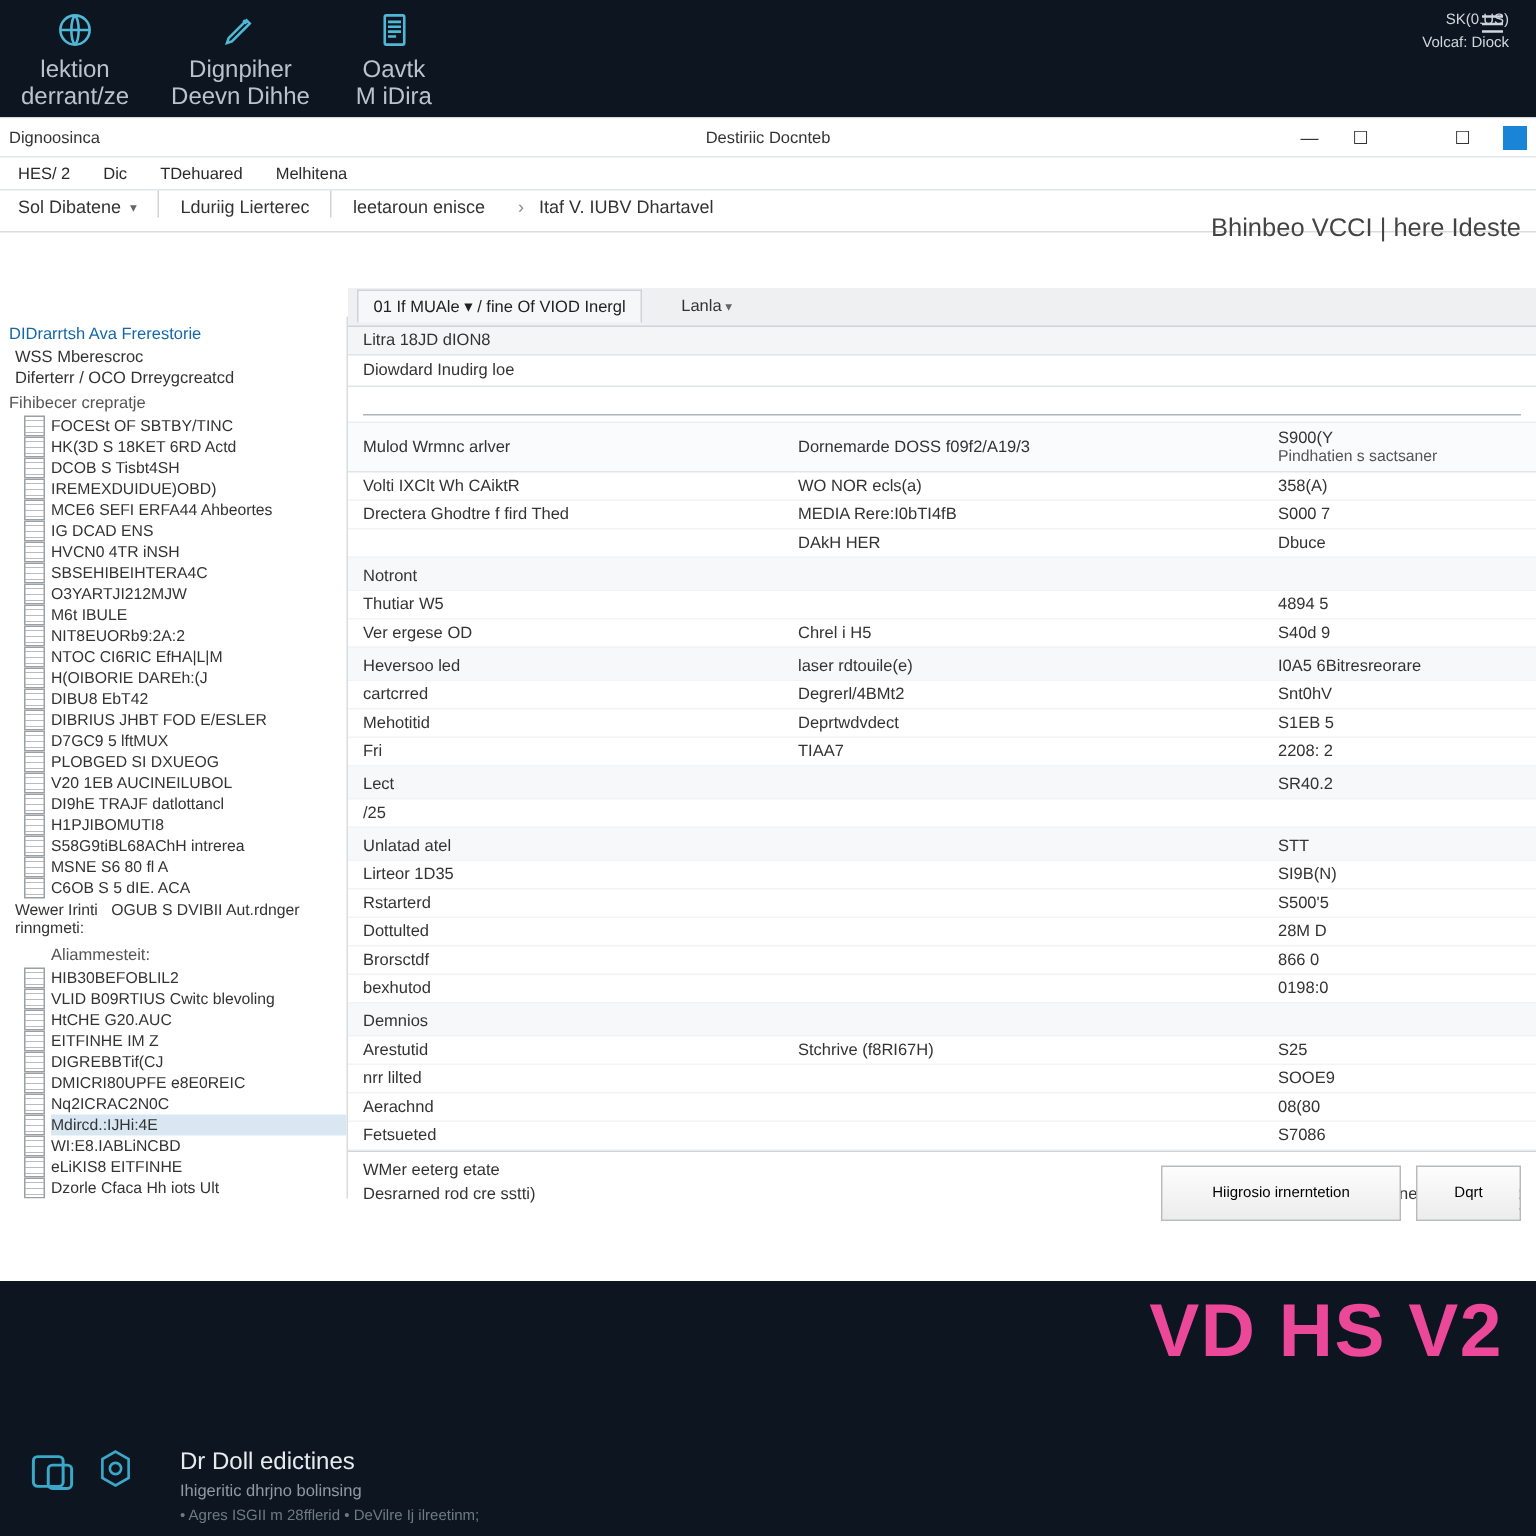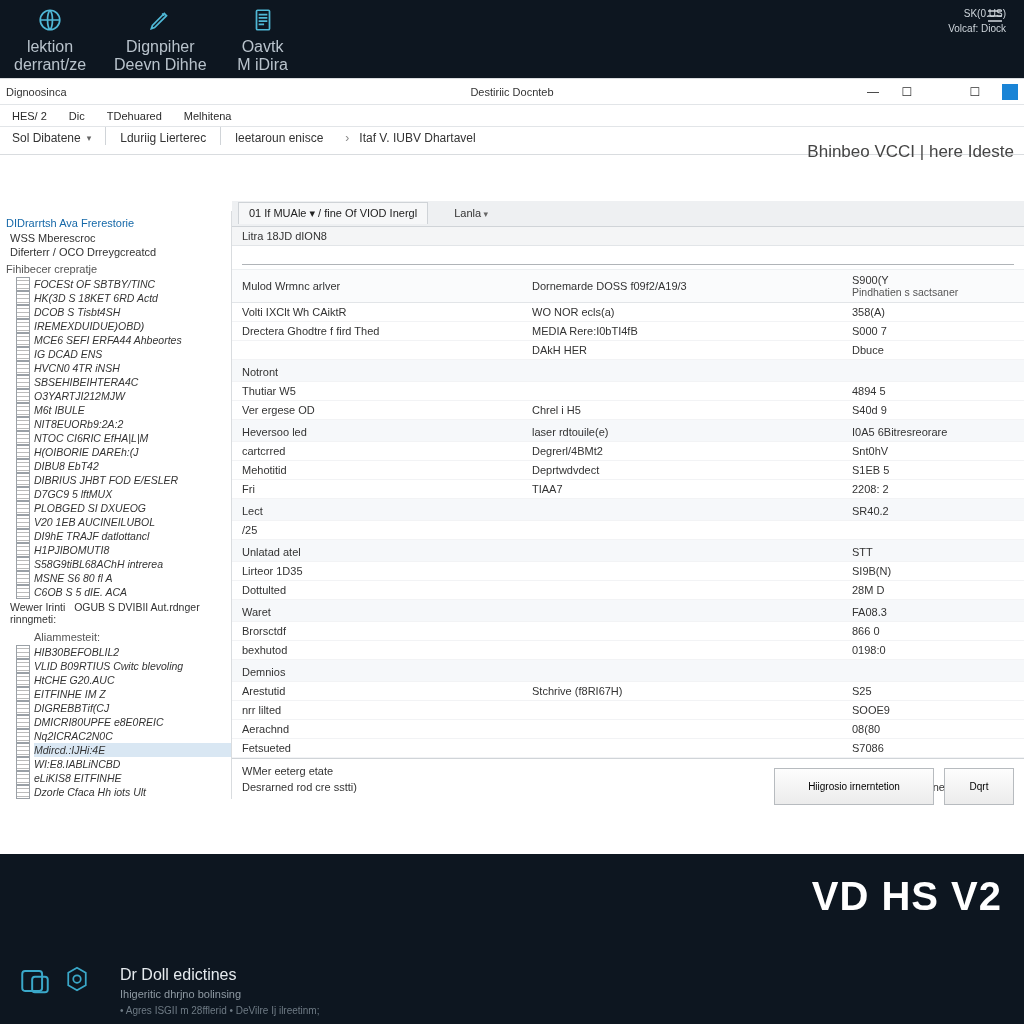--- a/index.html
+++ b/index.html
@@ -42,21 +42,21 @@
 
 .body { flex:1 1 auto; display:flex; min-height:0;align-items:center; }
 
 
 .tree { width:232px; border-right:1px solid #d9dcdf; overflow:hidden; padding:4px 0 0 6px; font-size:11px; color:#333; background:#fff; }
 .tree .ttitle { color:#1568a8; font-size:11px; padding:2px 0; cursor:pointer; }
 .tree .tnode { padding:1px 0 1px 4px; color:#333; cursor:pointer; white-space:nowrap; overflow:hidden; text-overflow:ellipsis; }
 .tree .tlabel { color:#555; padding:4px 0 2px 0; font-size:11px; }
 .tree ul { list-style:none; padding-left:12px; }
 .tree ul.leaf { padding-left:28px; }
-.tree .leaf li { position:relative; padding:1px 0; font-size:10.5px; color:#333; cursor:pointer; white-space:nowrap;font-style:italic; }
+.tree .leaf li { position:relative; padding:1px 0; font-size:10.5px; color:#333; cursor:pointer; white-space:nowrap; }
 .tree .leaf li::before { content:""; position:absolute; left:-18px; top:0; width:12px; height:12px; border:1px solid #9aa0a6; background:#fff; background-image:linear-gradient(#bbb 1px,transparent 1px),linear-gradient(#bbb 1px,transparent 1px),linear-gradient(#bbb 1px,transparent 1px); background-size:100% 4px; background-position:0 2px,0 6px,0 10px; }
 .tree .sel { background:#d9e7f3; }
 
 
 .main { flex:1 1 auto; display:flex; flex-direction:column; min-width:0; }
 .tabstrip { height:26px; display:flex; align-items:center; background:#eef0f2; border-bottom:1px solid #d0d4d8; padding:0 6px; gap:26px; font-size:11px; }
 .tabstrip .tab { padding:4px 10px; background:#f6f7f8; border:1px solid #cfd3d7; border-bottom:none; cursor:pointer; }
 .tabstrip .drop { color:#333; cursor:pointer; }
 .tabstrip .drop::after { content:" ▾"; font-size:9px; color:#666; }
 
@@ -77,21 +77,21 @@
 
 
 .mfoot { border-top:1px solid #d0d4d8; padding:6px 10px 4px 10px; font-size:11px; color:#333; display:flex; flex-direction:column; gap:4px; position:relative; }
 .mfoot .lrow { display:flex; justify-content:space-between; }
 .mfoot .btns { position:absolute; right:10px; bottom:4px; display:flex; gap:10px; }
 .btn { min-width:160px; padding:12px 12px; font-size:10px; background:linear-gradient(#fdfdfd,#ececec); border:1px solid #b7bbbf; cursor:pointer; text-align:center; }
 .btn.small { min-width:70px; }
 
 
 .brand { flex:1 1 auto; background:#0d1620; color:#dfe4e8; position:relative; }
-.brand .logo { position:absolute; right:22px; top:20px; font-size:40px; font-weight:600; letter-spacing:1px; color:#ffffff; }
+.brand .logo { position:absolute; right:22px; top:4px; font-size:50px; font-weight:600; letter-spacing:1px; color:#ec4899; }
 .brand .bicons { position:absolute; left:18px; bottom:26px; display:flex; gap:10px; }
 .brand .bicons svg { stroke:#3aa8c9; fill:none; stroke-width:1.4; }
 .brand .btxt { position:absolute; left:120px; bottom:40px; font-size:16px; color:#e6ebef; }
 .brand .btxt2 { position:absolute; left:120px; bottom:24px; font-size:11px; color:#8f9aa3; }
 .brand .btxt3 { position:absolute; left:120px; bottom:8px; font-size:10px; color:#6e7a84; }
 </style>
 </head>
 <body>
 <div class="root">
 
@@ -219,20 +219,21 @@
             <li>Dzorle Cfaca Hh iots Ult</li>
           </ul>
     </div>
 
     <div class="main">
       <div class="tabstrip">
         <span class="tab">01 If MUAle ▾  / fine  Of VIOD Inergl</span>
         <span class="drop">Lanla</span>
       </div>
       <div class="subhdr">Litra 18JD dION8</div>
+      <div class="subhdr2">Diowdard Inudirg loe</div>
       <div class="fieldline">
         <input type="text" style="">
       </div>
 
       <div class="gridwrap">
         <table class="grid">
           <thead>
             <tr>
               <th>Mulod Wrmnc arlver</th>
               <th>Dornemarde DOSS f09f2/A19/3</th>
@@ -307,28 +308,28 @@
                   <td>Unlatad atel</td>
                   <td></td>
                   <td>STT</td>
                 </tr>
                 <tr>
                   <td>Lirteor 1D35</td>
                   <td></td>
                   <td>SI9B(N)</td>
                 </tr>
                 <tr>
+                  <td>Rstarterd</td>
+                  <td></td>
+                  <td>S500'5</td>
+                </tr>
+                <tr>
                   <td>Dottulted</td>
                   <td></td>
                   <td>28M D</td>
-                </tr>
-                <tr class="group">
-                  <td>Waret</td>
-                  <td></td>
-                  <td>FA08.3</td>
                 </tr>
                 <tr>
                   <td>Brorsctdf</td>
                   <td></td>
                   <td>866 0</td>
                 </tr>
                 <tr>
                   <td>bexhutod</td>
                   <td></td>
                   <td>0198:0</td>

